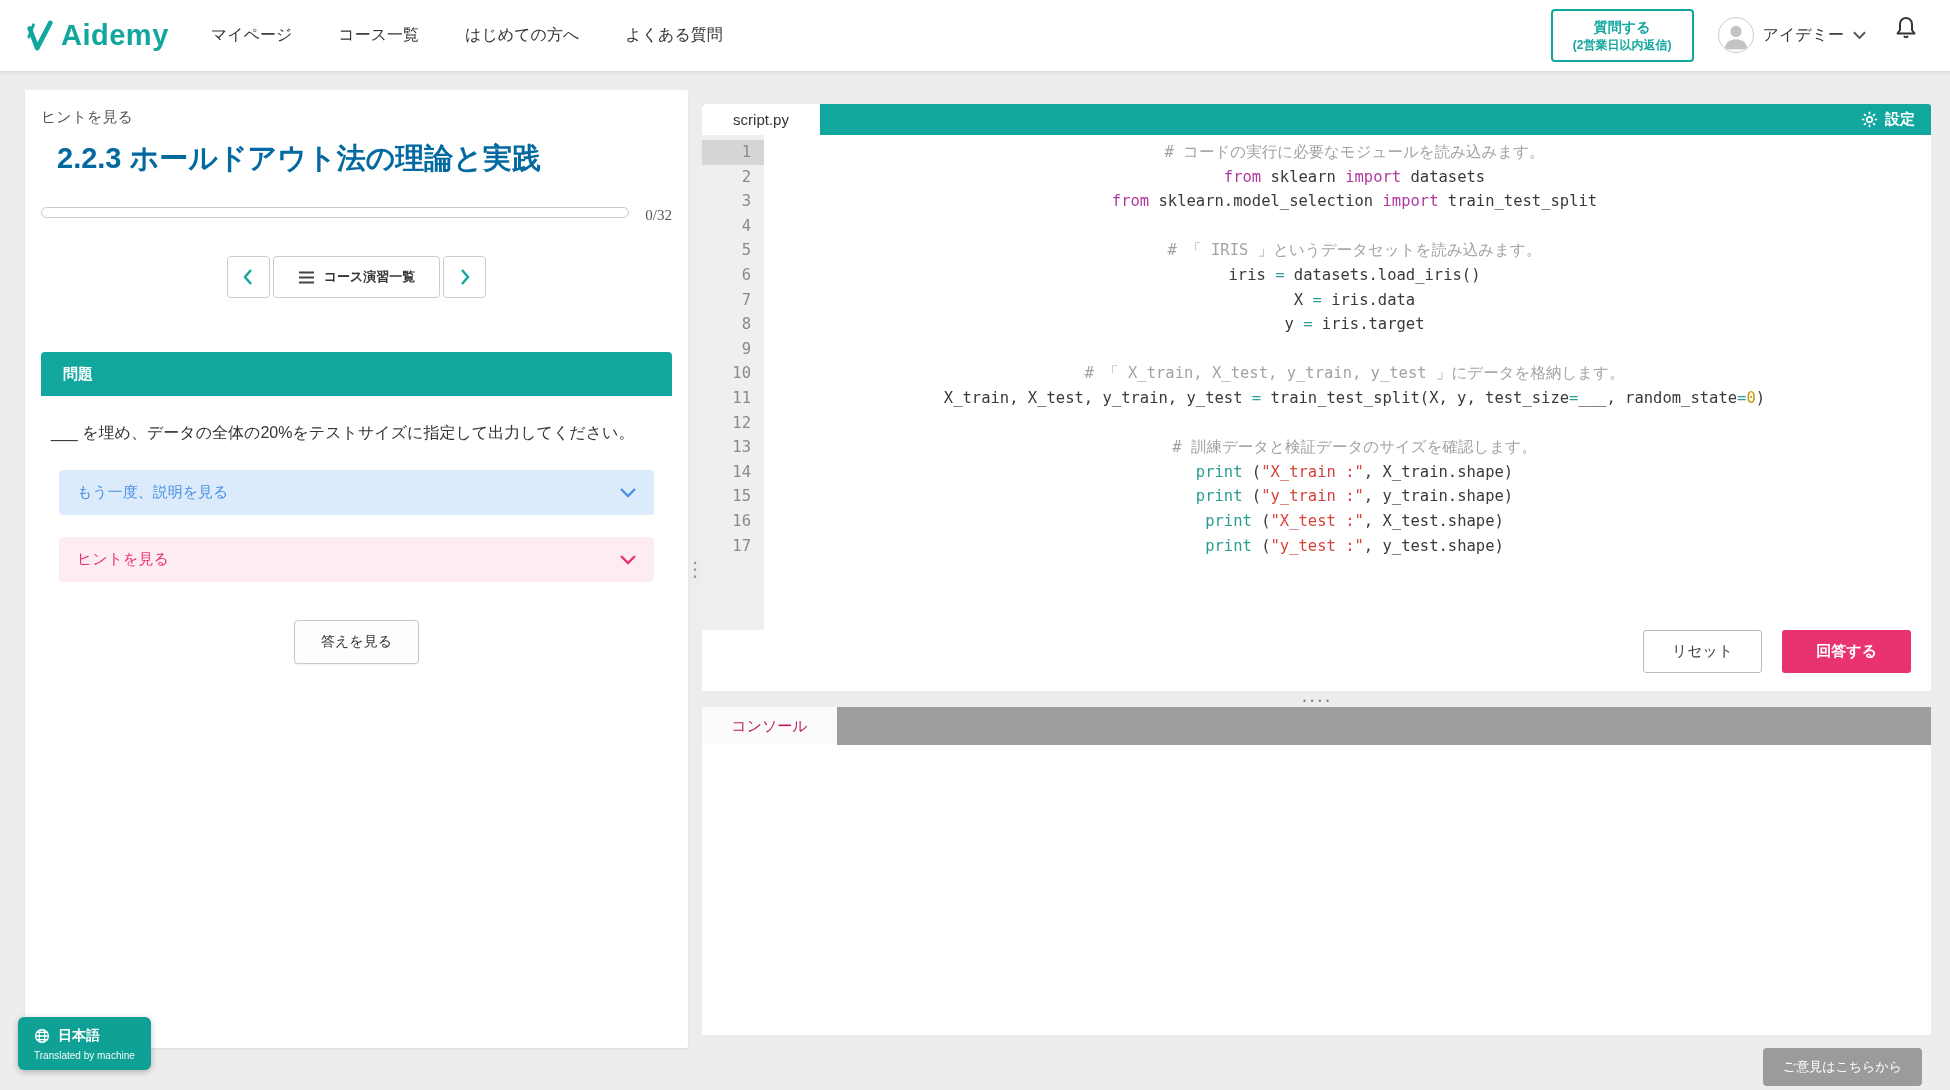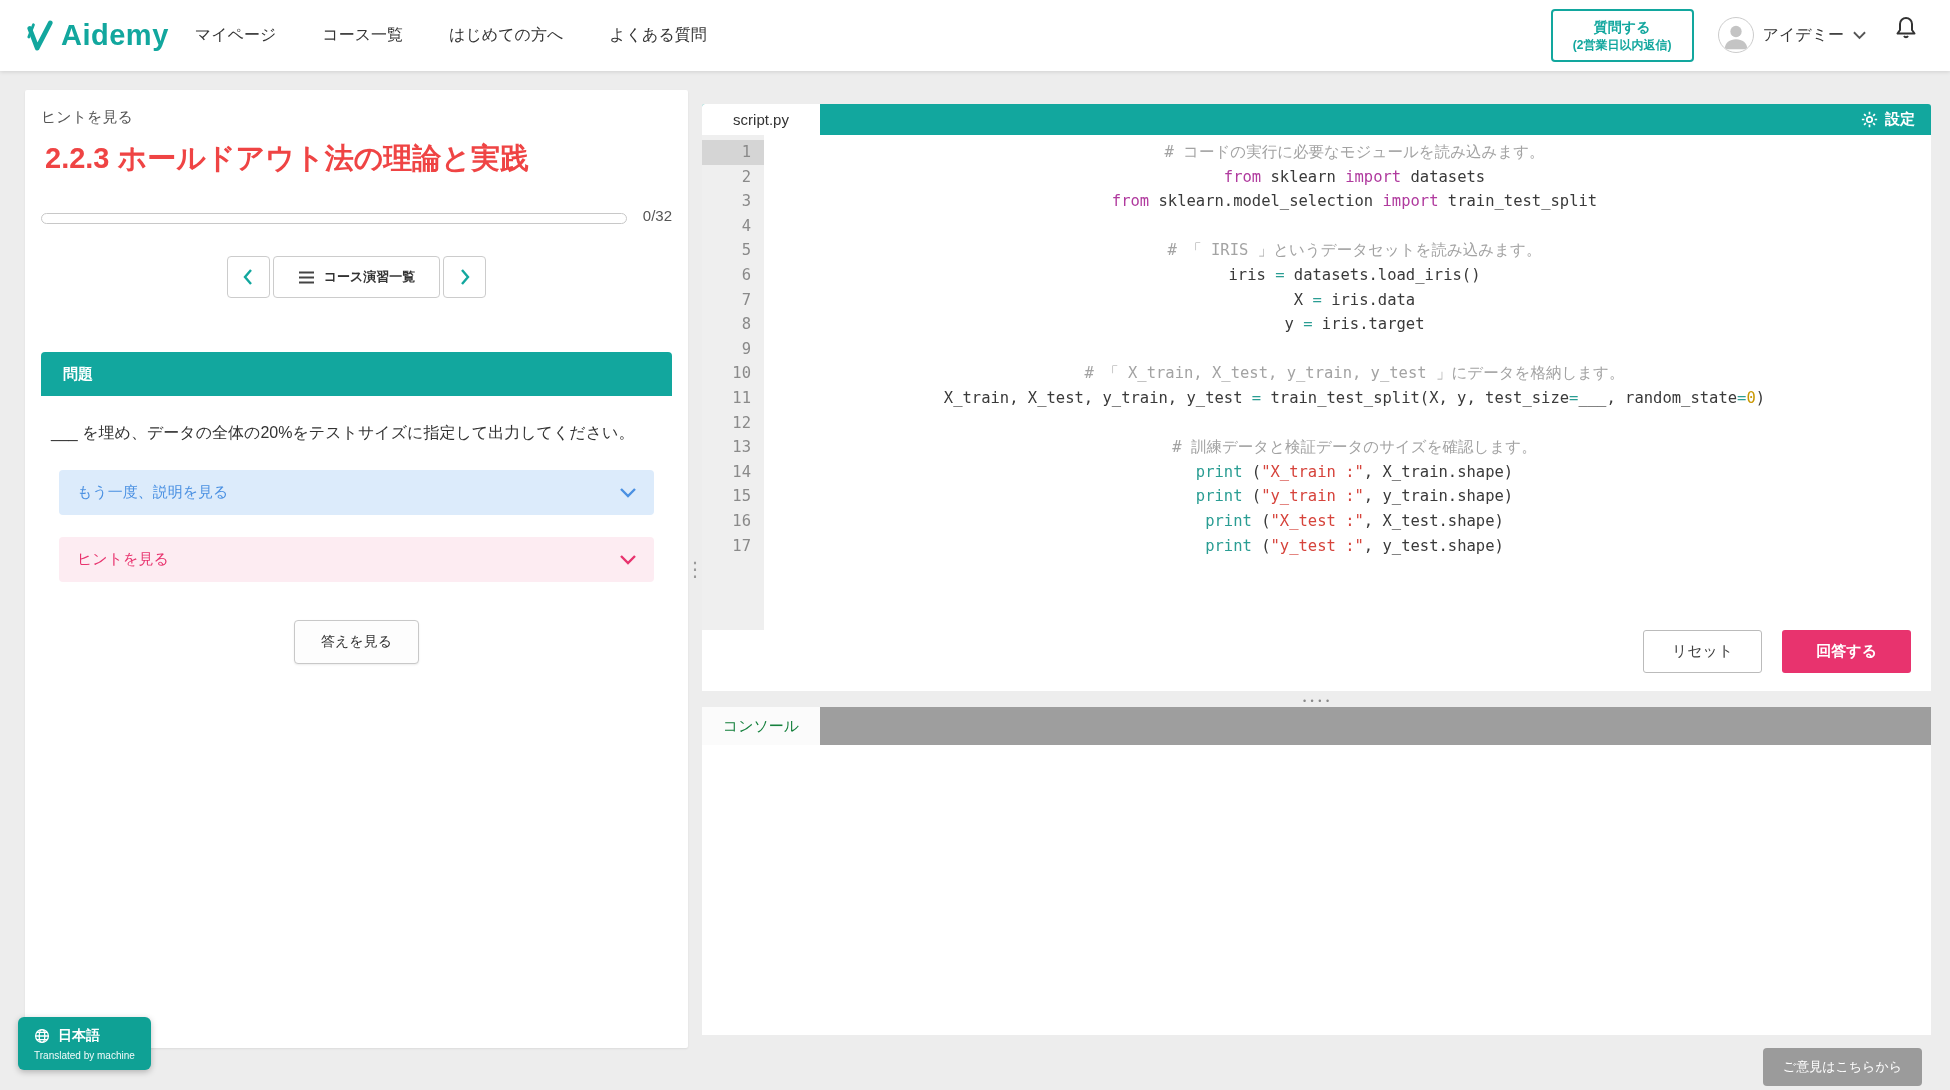--- a/index.html
+++ b/index.html
@@ -11,21 +11,21 @@
   }
 
   
   .navbar {
     height:71px; background:#fff; display:flex; align-items:center;
     padding:0 28px 0 26px; box-shadow:0 1px 4px rgba(0,0,0,.12);
     position:relative; z-index:5;
   }
   .logo { display:flex; align-items:center; gap:7px; cursor:pointer; }
   .logo-text { font-size:29px; font-weight:bold; color:#12a79e; letter-spacing:.5px; }
-  .main-nav { display:flex; gap:46px; margin-left:26px; font-size:16px;align-items:center; }
+  .main-nav { display:flex; gap:46px; margin-left:42px; font-size:16px;align-items:center; }
   .nav-link { color:#333; cursor:pointer; text-decoration:none; }
   .nav-right { margin-left:auto; display:flex; gap:24px; }
   .ask-btn {
     border:2px solid #12a79e; background:#fff; color:#12a79e; border-radius:4px;
     padding:7px 20px; display:flex; flex-direction:column; align-items:center;
     line-height:1.35; cursor:pointer;
   }
   .ask-line1 { font-size:14px; font-weight:bold; }
   .ask-line2 { font-size:12px; font-weight:bold; }
   .account { display:flex; align-items:center; gap:9px; font-size:16px; cursor:pointer; }
@@ -37,22 +37,22 @@
 
   
   .content { display:flex; align-items:flex-start; padding:19px 19px 0 25px; }
 
   
   .left-card {
     width:663px; background:#fff; min-height:958px; padding:18px 16px 40px;
     box-shadow:0 1px 2px rgba(0,0,0,.08); border-radius:2px; flex:none;
   }
   .breadcrumb { font-size:15px; color:#555; cursor:pointer; }
-  .lesson-title { font-size:29px; color:#ef4444; font-weight:bold; margin:12px 4px 0; }
-  .progress-row { display:flex; align-items:flex-end; gap:16px; margin-top:28px; }
+  .lesson-title { font-size:29px; color:#0369a1; font-weight:bold; margin:12px 16px 0; }
+  .progress-row { display:flex; align-items:flex-start; gap:16px; margin-top:28px;font-family:Liberation Serif, serif; }
   .progress-track { flex:1; height:11px; border:1px solid #c8c8c8; border-radius:7px; background:#fff; overflow:hidden; }
   .progress-fill { height:100%; width:0%; background:#12a79e; border-radius:7px; }
   .progress-label { font-size:15px; color:#555; }
   .pager-row { display:flex; justify-content:center; gap:3px; margin-top:32px; }
   .pager-btn {
     width:43px; height:42px; border:1px solid #ccc; background:#fff; border-radius:4px;
     display:flex; align-items:center; justify-content:center; cursor:pointer;
   }
   .pager-list-btn {
     height:42px; border:1px solid #ccc; background:#fff; border-radius:4px;
@@ -117,22 +117,22 @@
   .submit-btn {
     background:#e8336e; border:none; border-radius:3px; padding:11px 34px;
     font-size:15px; color:#fff; font-weight:bold; cursor:pointer; font-family:inherit;
   }
 
   
   .h-handle { height:16px; display:flex; align-items:center; justify-content:center; cursor:row-resize; }
   .h-handle .dots::after { content:"• • • •"; color:#8a8a8a; font-size:9px; letter-spacing:1px; }
   .console-bar { height:38px; background:#9e9e9e; display:flex; align-items:stretch; }
   .console-tab {
-    width:118px; background:#fbfbfb; display:flex; align-items:center; justify-content:center;
-    font-size:15px; color:#15803d; cursor:pointer;
+    width:135px; background:#fbfbfb; display:flex; align-items:center; justify-content:center;
+    font-size:15px; color:#be185d; cursor:pointer;
   }
   .console-body { background:#fff; height:290px; }
 
   
   .translate-badge {
     position:fixed; left:18px; bottom:20px; background:#0fa195; color:#fff;
     border-radius:6px; padding:10px 16px 9px; box-shadow:0 2px 6px rgba(0,0,0,.25); cursor:pointer;
   }
   .tb-row { display:flex; align-items:center; gap:8px; font-size:14px; font-weight:bold; }
   .tb-note { font-size:10px; margin-top:5px; opacity:.95; }

